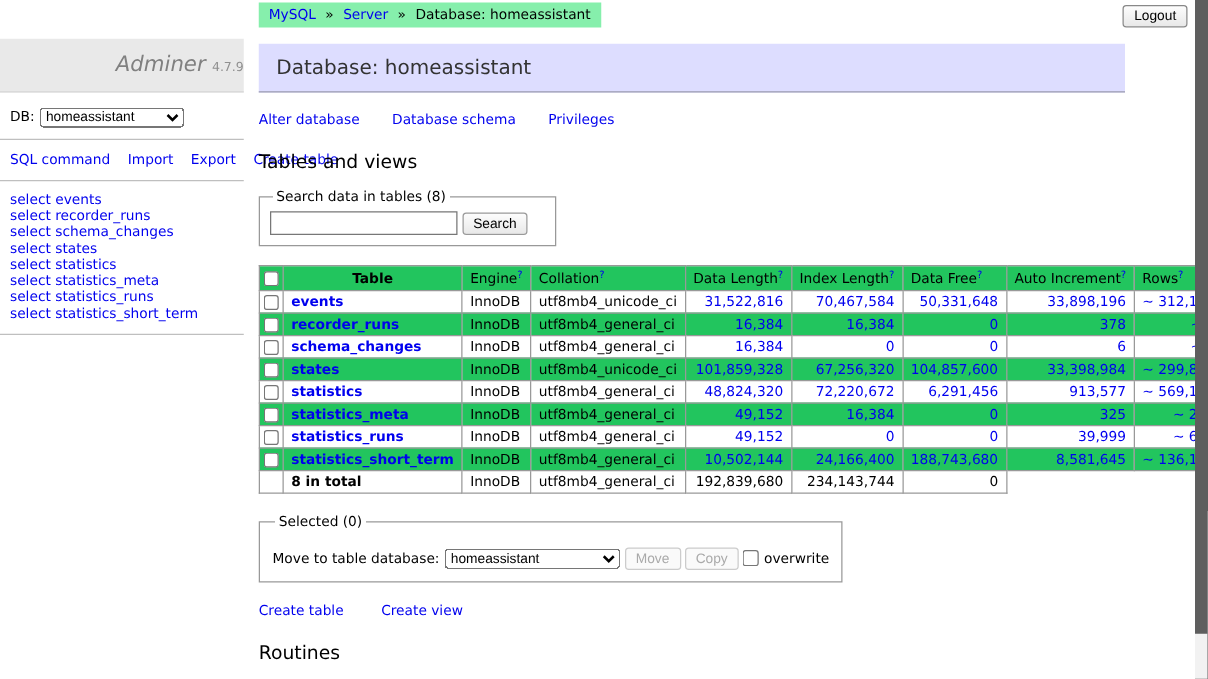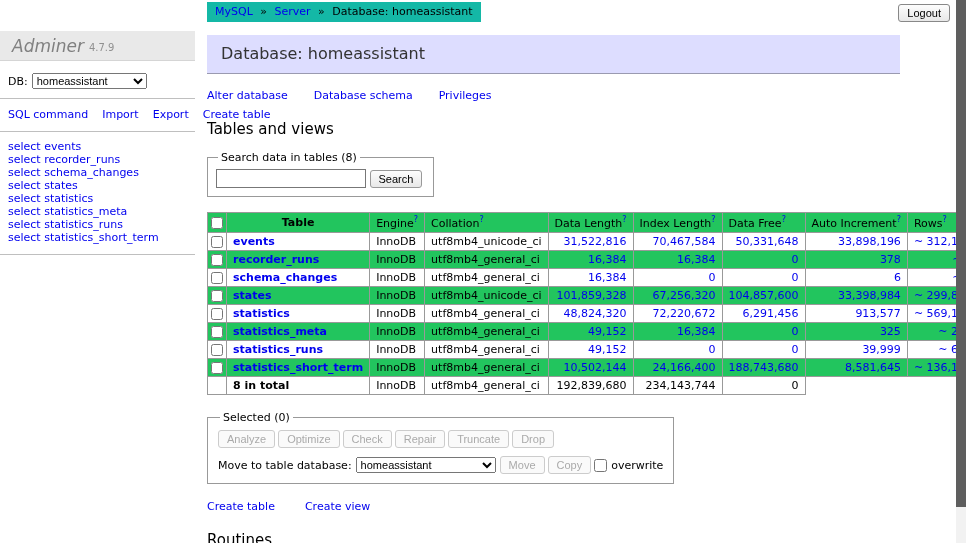--- a/index.html
+++ b/index.html
@@ -19,53 +19,53 @@
     position: absolute; right: 16px; top: 4px;
     font-size: 11px; padding: 2px 8px;
     border: 1px solid #888; border-radius: 3px;
     background: linear-gradient(#fdfdfd, #e8e8e8);
     cursor: pointer;
   }
 
   
   .sidebar { position: absolute; left: 0; top: 0; width: 195px; height: 543px; background: #fff; }
   .logo-band {
-    margin-top: 31px; height: 30px; background: #e9e9e9;
+    margin-top: 31px; height: 43px; background: #e9e9e9;
     border-bottom: 1px solid #d5d5d5;
-    display: flex; align-items: center; padding-left: 12px;
+    display: flex; align-items: center; padding-left: 12px; justify-content: flex-end;
   }
   .logo-band .app-name { font-style: italic; font-size: 17px; color: #808080; }
   .logo-band .app-version { font-size: 10px; color: #909090; margin-left: 5px; padding-top: 4px; }
   .db-row { padding: 12px 0 0 8px; }
   .db-row select { width: 115px; font-size: 11px; margin-left: 4px; }
   .sidebar hr { border: none; border-top: 1px solid #bfbfbf; margin: 9px 0; }
   .side-links { padding-left: 8px; width: 158px; line-height: 1.3; text-align: right; }
   .side-links a { margin-right: 14px; white-space: nowrap; }
   .table-links { padding-left: 8px; line-height: 1.18; }
   .table-links a { display: block; }
 
   
   .breadcrumb {
     position: absolute; left: 207px; top: 2px;
-    background: #14b8a6; padding: 3px 8px 4px 8px;
+    background: #86efac; padding: 3px 8px 4px 8px;
   }
   .breadcrumb .crumb-sep { color: #000; margin: 0 4px; }
   .content { position: absolute; left: 207px; top: 35px; width: 693px; }
   h2.page-title {
     background: #ddddff; border-bottom: 1px solid #9a9ab0;
     font-size: 16px; font-weight: 400; color: #333;
     padding: 9px 14px 10px 14px;
   }
   .action-links { margin: 15px 0 0 0; }
   .action-links a { margin-right: 26px; text-align: center; }
   h3.section-heading { font-size: 15px; font-weight: 400; margin-top: 18px; }
 
   fieldset {
     border: 1px solid #999; margin-top: 13px;
-    display: inline-block; padding: 5px 8px 8px 8px;
+    display: inline-block; padding: 5px 19px 8px 8px;
   }
   fieldset legend { font-size: 11px; padding: 0 3px; margin-left: 2px; }
   .search-fieldset input[type="text"] { width: 150px; height: 19px; font-size: 11px; border: 1px solid #777; }
   .btn {
     font-size: 11px; padding: 2px 8px;
     border: 1px solid #999; border-radius: 3px;
     background: linear-gradient(#fdfdfd, #e8e8e8);
     color: #000; cursor: pointer; margin-right: 3px;
   }
   .btn:disabled { color: #aaa; border-color: #ccc; background: #fafafa; cursor: default; }
@@ -267,21 +267,20 @@
           <td class="num">234,143,744</td>
           <td class="num">0</td>
           <td class="no-border"></td>
           <td class="no-border"></td>
         </tr>
       </tbody>
   </table>
 
   <fieldset class="selected-fieldset">
     <legend>Selected (0)</legend>
-    <div class="row1"><button class="btn" disabled="">Analyze</button><button class="btn" disabled="">Optimize</button><button class="btn" disabled="">Check</button><button class="btn" disabled="">Repair</button><button class="btn" disabled="">Truncate</button><button class="btn" disabled="">Drop</button></div>
     <div class="row2">
       <span>Move to table database:</span><select><option>homeassistant</option></select><span><button class="btn" disabled="">Move</button><button class="btn" disabled="">Copy</button></span><input type="checkbox" style=""><label class="ovw">overwrite</label>
     </div>
   </fieldset>
 
   <p class="footer-links"><a>Create table</a><a>Create view</a></p>
 
   <h3 class="section-heading">Routines</h3>
   
 

